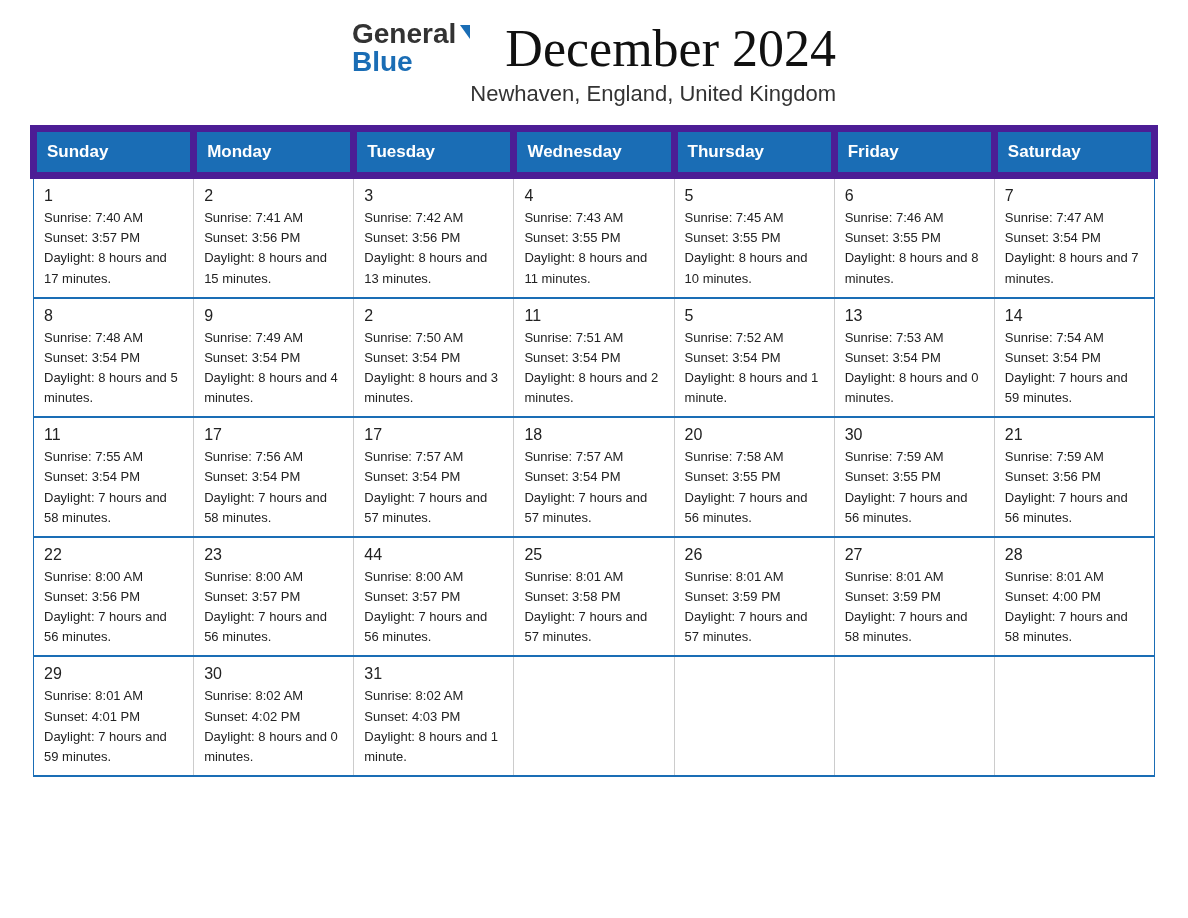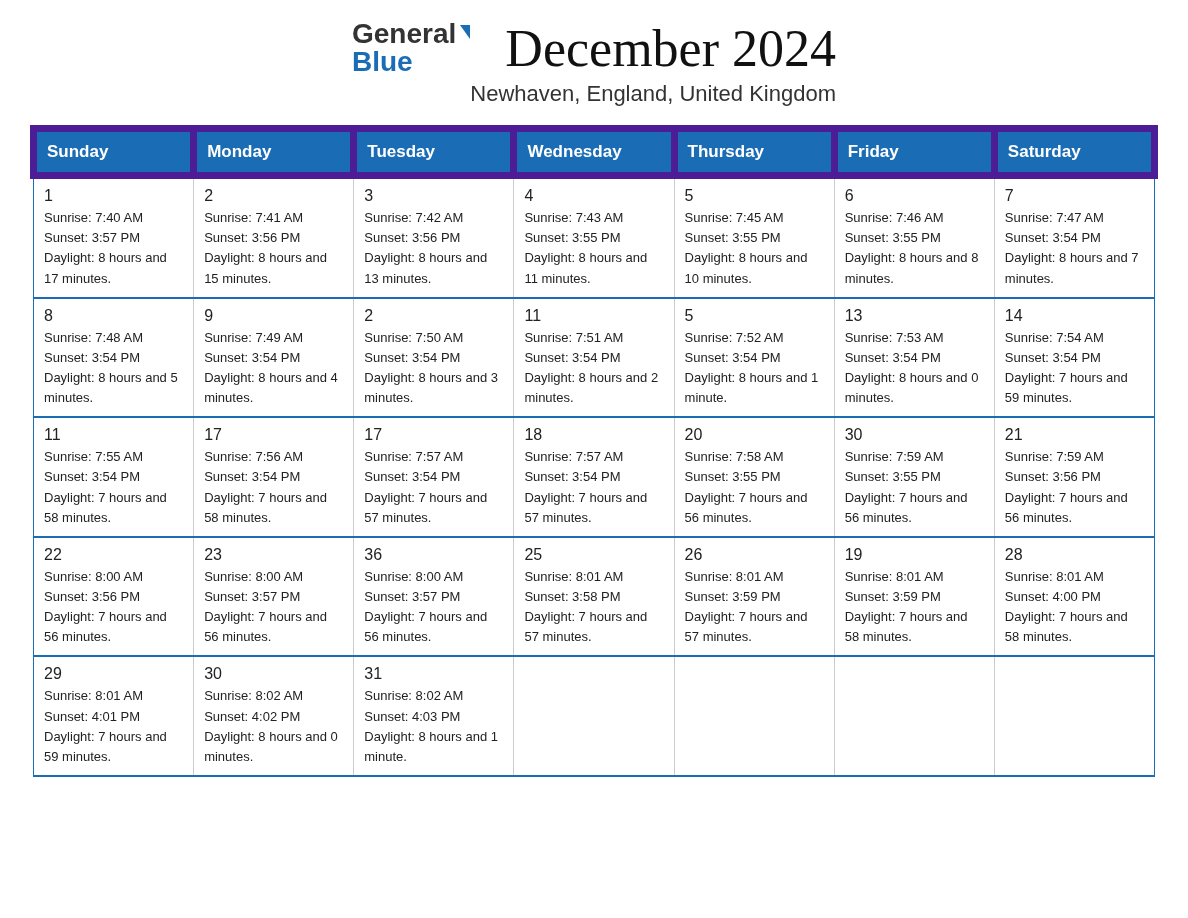--- a/index.html
+++ b/index.html
@@ -231,33 +231,33 @@
       <tr>
         <td>
         <span class="day-number">22</span>
         <span class="day-info">Sunrise: 8:00 AM<br>Sunset: 3:56 PM<br>Daylight: 7 hours and 56 minutes.</span>
       </td>
         <td>
         <span class="day-number">23</span>
         <span class="day-info">Sunrise: 8:00 AM<br>Sunset: 3:57 PM<br>Daylight: 7 hours and 56 minutes.</span>
       </td>
         <td>
-        <span class="day-number">36</span>
+        <span class="day-number">44</span>
         <span class="day-info">Sunrise: 8:00 AM<br>Sunset: 3:57 PM<br>Daylight: 7 hours and 56 minutes.</span>
       </td>
         <td>
         <span class="day-number">25</span>
         <span class="day-info">Sunrise: 8:01 AM<br>Sunset: 3:58 PM<br>Daylight: 7 hours and 57 minutes.</span>
       </td>
         <td>
         <span class="day-number">26</span>
         <span class="day-info">Sunrise: 8:01 AM<br>Sunset: 3:59 PM<br>Daylight: 7 hours and 57 minutes.</span>
       </td>
         <td>
-        <span class="day-number">19</span>
+        <span class="day-number">27</span>
         <span class="day-info">Sunrise: 8:01 AM<br>Sunset: 3:59 PM<br>Daylight: 7 hours and 58 minutes.</span>
       </td>
         <td>
         <span class="day-number">28</span>
         <span class="day-info">Sunrise: 8:01 AM<br>Sunset: 4:00 PM<br>Daylight: 7 hours and 58 minutes.</span>
       </td>
       </tr>
       <tr class="last-row">
         <td>
         <span class="day-number">29</span>

